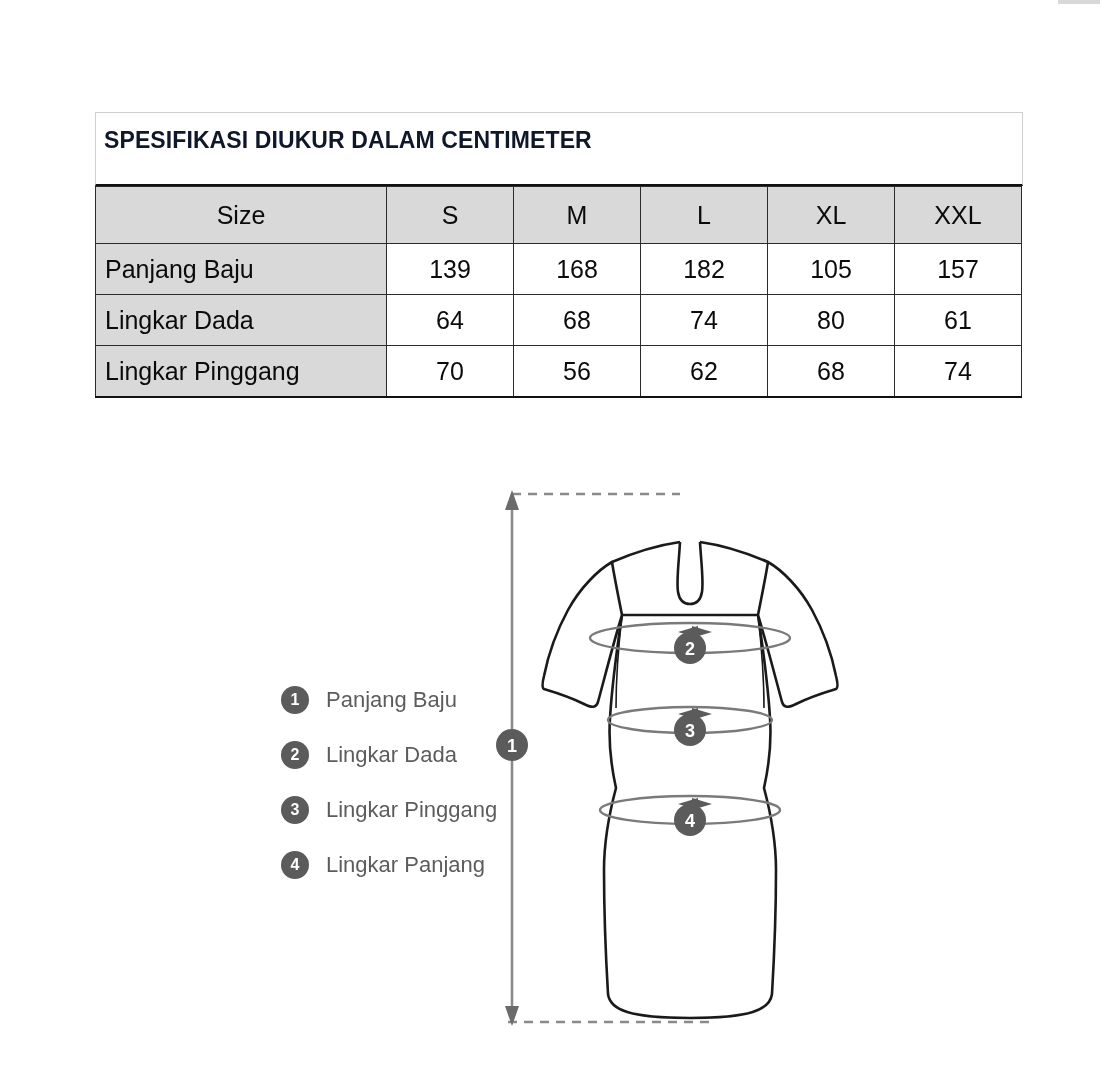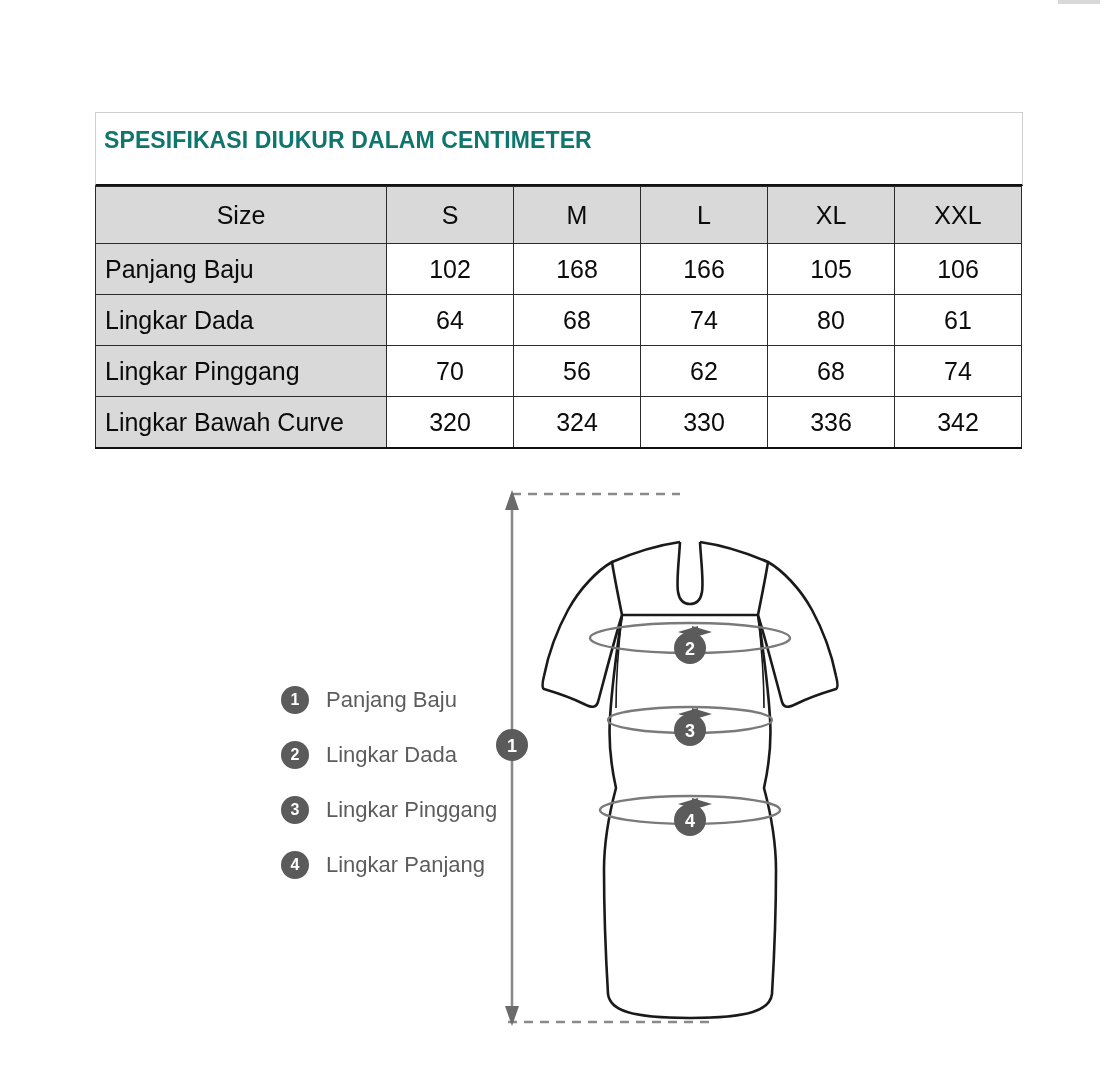--- a/index.html
+++ b/index.html
@@ -42,21 +42,21 @@
     box-sizing: border-box;
     display: flex;
     align-items: flex-start;
     padding-left: 8px;
     padding-top: 14px;
   }
   .spec-title {
     font-size: 23px;
     font-weight: bold;
     letter-spacing: 0.1px;
-    color: #0f766e;
+    color: #0f172a;
     white-space: nowrap;
   }
 
   table.spec-table {
     border-collapse: collapse;
     table-layout: fixed;
     width: 820px;
     border-bottom: 2px solid #111111;
     padding-left: 12px;
   }
@@ -160,49 +160,41 @@
         <th>S</th>
         <th>M</th>
         <th>L</th>
         <th>XL</th>
         <th>XXL</th>
       </tr>
     </thead>
     <tbody>
       <tr>
         <td class="rowhead">Panjang Baju</td>
-        <td>102</td>
+        <td>139</td>
         <td>168</td>
-        <td>166</td>
+        <td>182</td>
         <td>105</td>
-        <td>106</td>
+        <td>157</td>
       </tr>
       <tr>
         <td class="rowhead">Lingkar Dada</td>
         <td>64</td>
         <td>68</td>
         <td>74</td>
         <td>80</td>
         <td>61</td>
       </tr>
       <tr>
         <td class="rowhead">Lingkar Pinggang</td>
         <td>70</td>
         <td>56</td>
         <td>62</td>
         <td>68</td>
         <td>74</td>
-      </tr>
-      <tr>
-        <td class="rowhead">Lingkar Bawah Curve</td>
-        <td>320</td>
-        <td>324</td>
-        <td>330</td>
-        <td>336</td>
-        <td>342</td>
       </tr>
     </tbody>
   </table>
 </div>
 
 <div class="legend">
   <div class="legend-row">
     <div class="legend-bullet">1</div>
     <div class="legend-text">Panjang Baju</div>
   </div>

